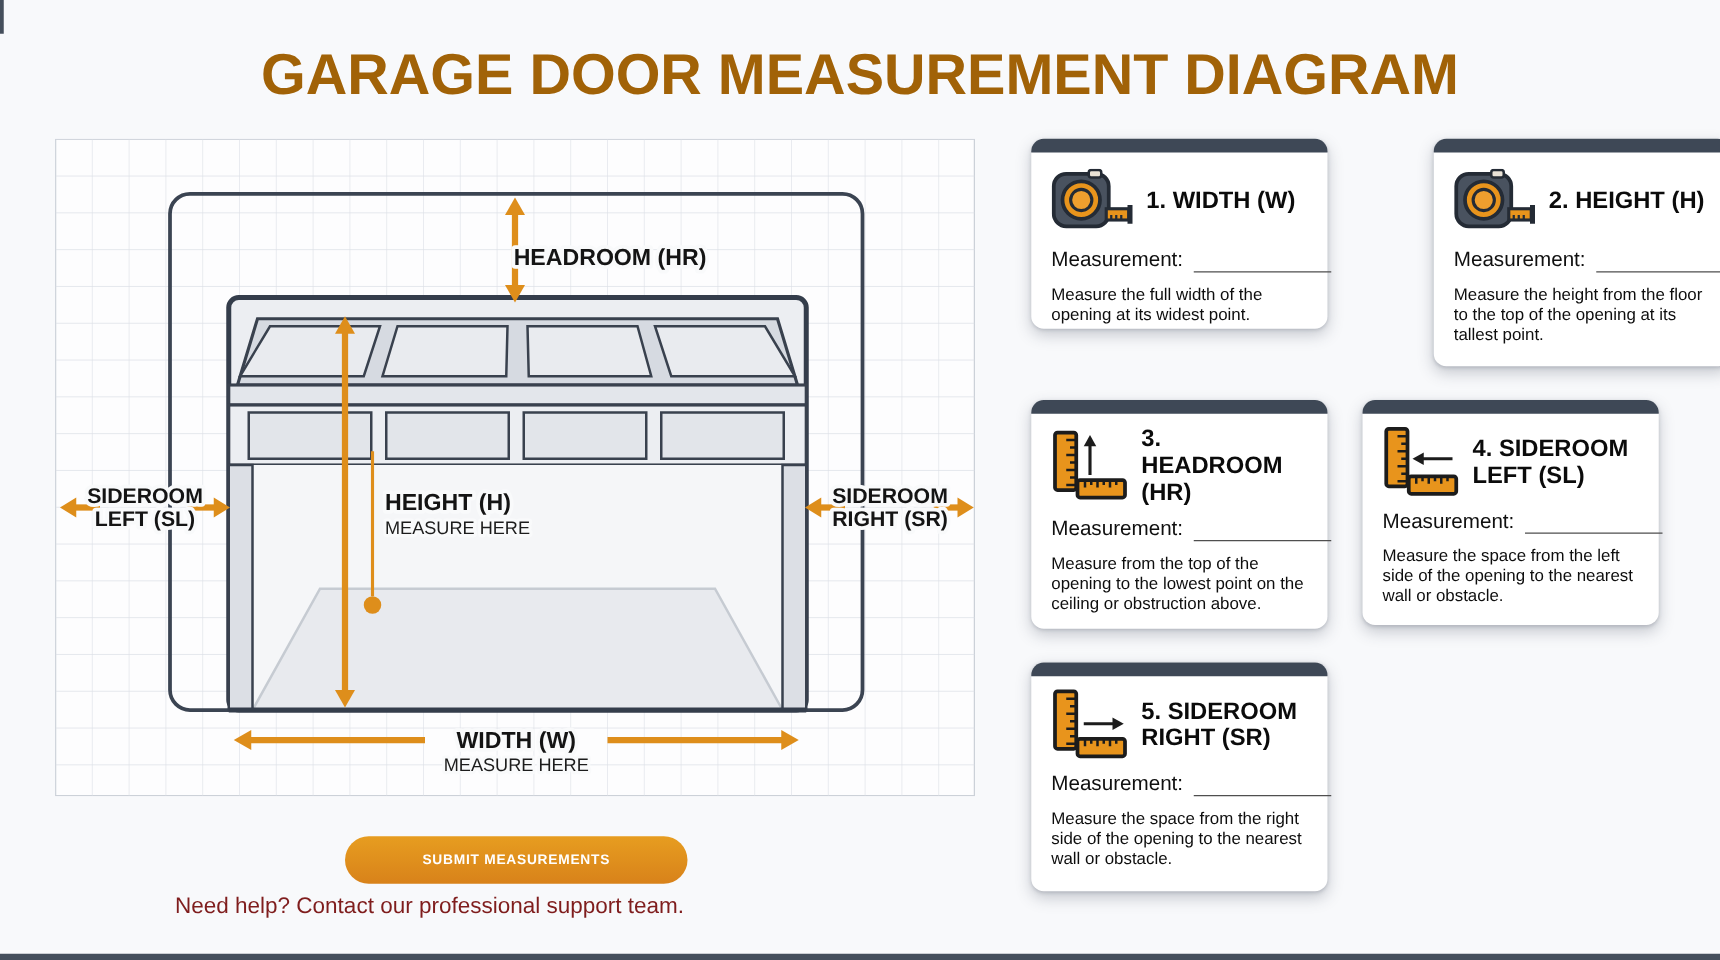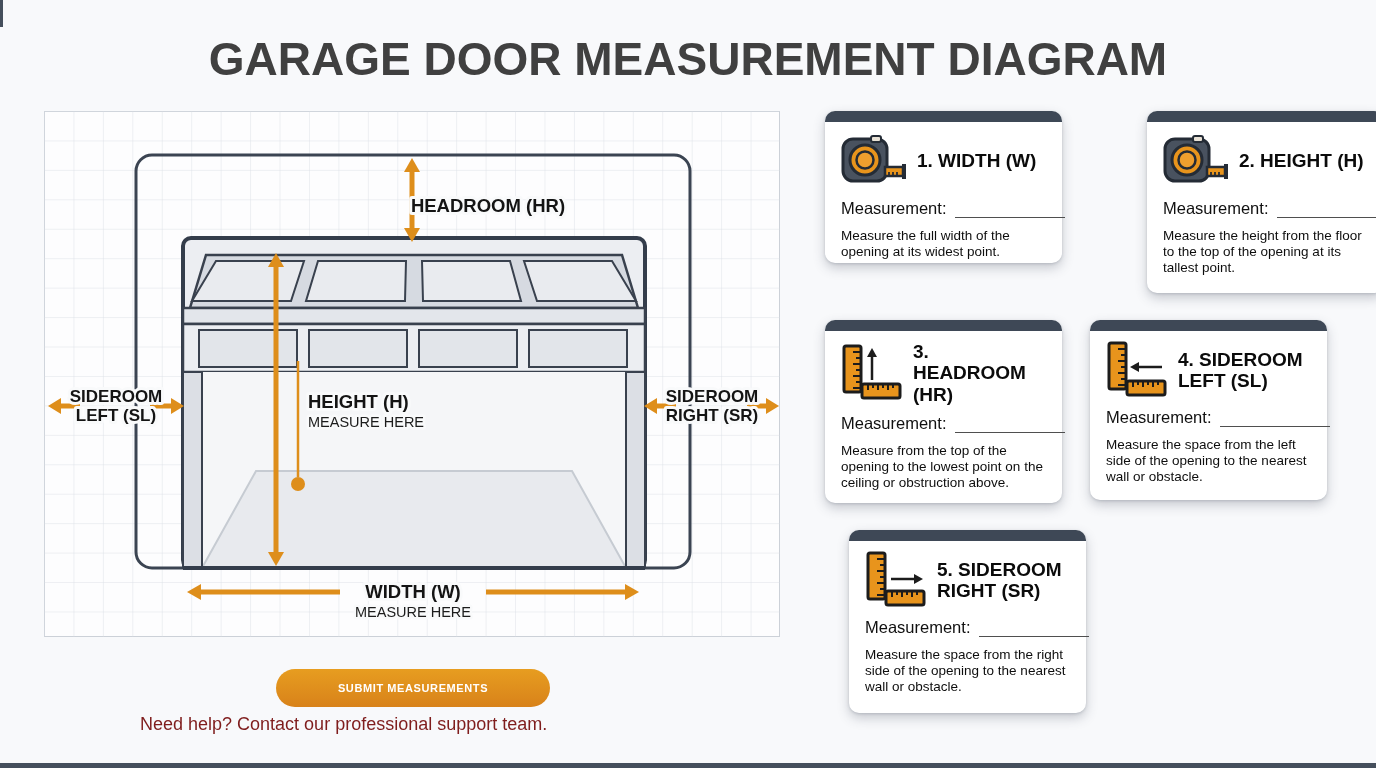--- a/index.html
+++ b/index.html
@@ -8,21 +8,21 @@
     position:relative; width:1376px; height:768px;
     background:#f8f9fb; overflow:hidden;
     font-family:"Liberation Sans", sans-serif;
   }
   .edge-mark { position:absolute; left:0; top:0; width:3px; height:27px; background:#454f5c; }
   .bottom-bar { position:absolute; left:0; bottom:0; width:100%; height:5px; background:#454f5c; }
 
   .page-title {
     position:absolute; top:32px; left:0; right:0;
     text-align:center; font-size:46px; font-weight:bold;
-    letter-spacing:0px; color:#404040;
+    letter-spacing:0px; color:#a16207;
   }
 
   .diagram { position:absolute; left:44px; top:111px; }
 
   .lbl-bold  { font-family:"Liberation Sans",sans-serif; font-weight:bold; font-size:18.5px; fill:#141414;
                paint-order:stroke; stroke:#f9fafb; stroke-width:6px; stroke-linejoin:round; }
   .lbl-bold2 { font-family:"Liberation Sans",sans-serif; font-weight:bold; font-size:17px; fill:#141414;
                paint-order:stroke; stroke:#f9fafb; stroke-width:6px; stroke-linejoin:round; }
   .lbl-med   { font-family:"Liberation Sans",sans-serif; font-size:14.5px; fill:#1c1c1c;
                paint-order:stroke; stroke:#f9fafb; stroke-width:5px; stroke-linejoin:round; }
@@ -40,21 +40,21 @@
   .card-title { font-size:19px; font-weight:bold; color:#0b0b0b; line-height:1.12; }
   .meas-row { margin-top:9px; display:flex; align-items:flex-end; gap:9px; }
   .meas-label { font-size:16.5px; color:#101010;text-align:center; }
   .meas-line { flex:0 0 110px; border-bottom:1.5px solid #4f4f4f; height:15px; }
   .card-desc { margin-top:10px; font-size:13.5px; line-height:1.2; color:#0e0e0e; }
 
   .c1 { left:825px;  top:111px; height:152px; }
   .c2 { left:1147px; top:111px; height:182px; }
   .c3 { left:825px;  top:320px; height:183px; }
   .c4 { left:1090px; top:320px; height:180px; }
-  .c5 { left:825px;  top:530px; height:183px;margin-left:24px; }
+  .c5 { left:825px;  top:530px; height:183px; }
 
   .submit-btn {
     position:absolute; left:276px; top:669px; width:274px; height:38px;
     border:none; border-radius:19px; cursor:pointer;
     background:linear-gradient(180deg,#e79d20,#d8821a);
     color:#ffffff; font-family:"Liberation Sans",sans-serif;
     font-size:11px; font-weight:bold; letter-spacing:0.6px;
   }
   .help-text {
     position:absolute; left:140px; top:714px; width:546px;

